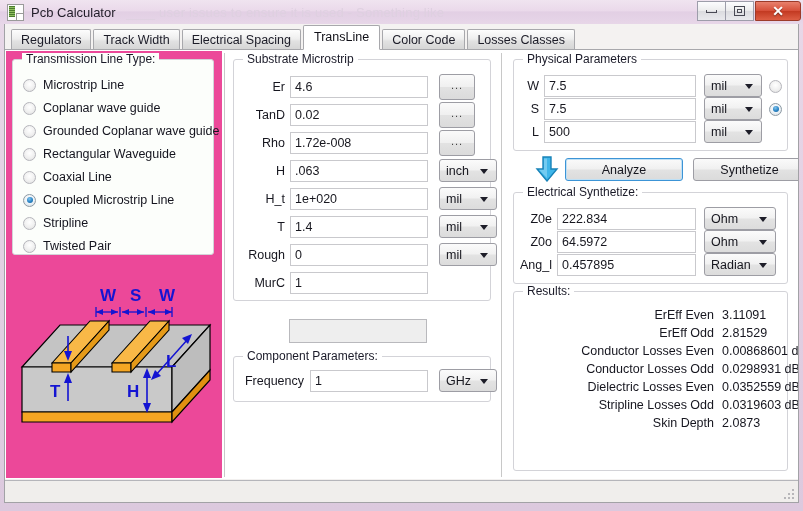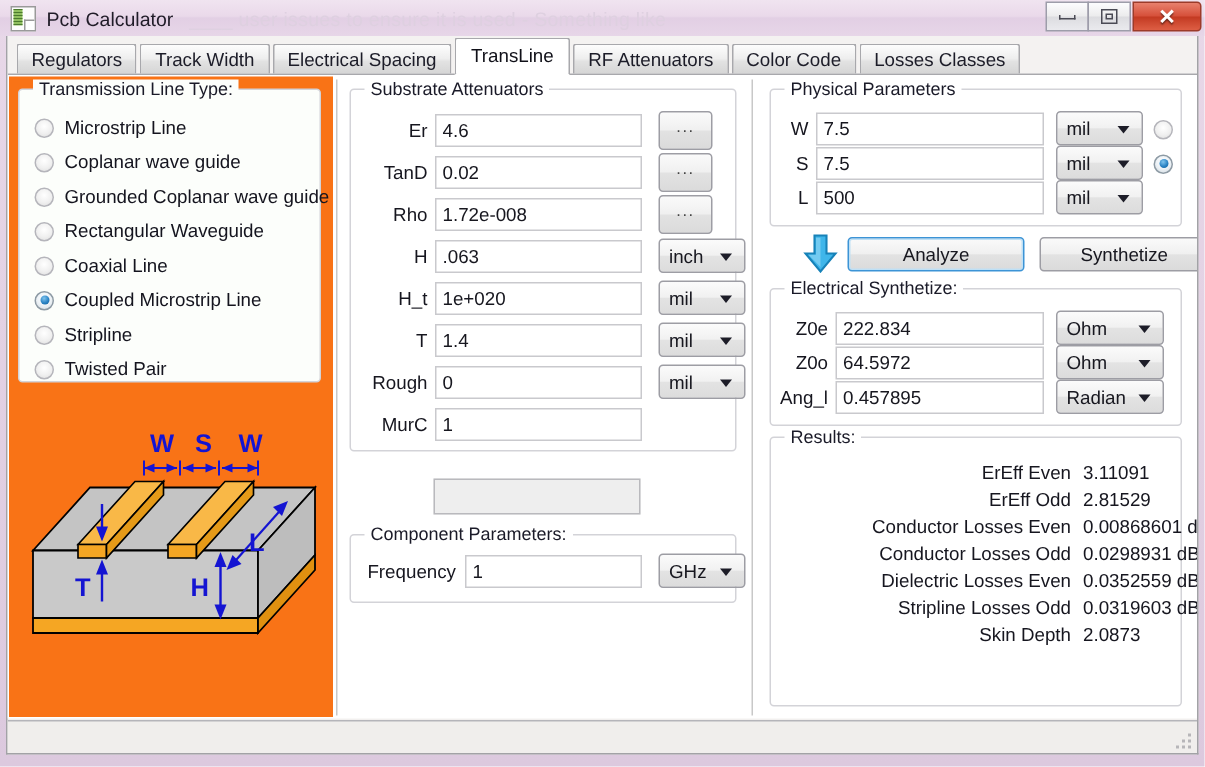--- a/index.html
+++ b/index.html
@@ -184,21 +184,21 @@
     background: #ffffff;
     border-top: 1px solid #a8a8ac;
     box-sizing: border-box;
   }
 
   
   #left-panel {
     position: absolute;
     left: 1px; top: 1px;
     width: 216px; height: 427px;
-    background: #f97316;
+    background: #ec4899;
   }
   #splitter1 {
     position: absolute;
     left: 219px; top: 3px;
     width: 1px; height: 424px;
     background: #c8c8c8;
   }
   #mid-panel {
     position: absolute;
     left: 222px; top: 1px;
@@ -413,21 +413,20 @@
     </div>
   </div>
 
   <div id="client">
 
     <div id="tabbar">
       <div class="tab">Regulators</div>
       <div class="tab">Track Width</div>
       <div class="tab">Electrical Spacing</div>
       <div class="tab active">TransLine</div>
-      <div class="tab">RF Attenuators</div>
       <div class="tab">Color Code</div>
       <div class="tab">Losses Classes</div>
     </div>
 
     <div id="page">
 
       <div id="left-panel">
 
         <div class="group on-left" style="left:6px; top:8px; width:202px; height:196px; background:#fcfefb;">
           <div class="group-title">Transmission Line Type:</div>
@@ -530,21 +529,21 @@
             <text x="152" y="88" font-family="Liberation Sans, sans-serif" font-size="17" font-weight="bold" fill="#1414d2">L</text>
           </svg>
         </div>
       </div>
 
       <div id="splitter1"></div>
 
       <div id="mid-panel">
 
         <div class="group on-white" style="left:6px; top:8px; width:258px; height:242px;">
-          <div class="group-title">Substrate Attenuators</div>
+          <div class="group-title">Substrate Microstrip</div>
 
           <div class="flabel" style="left:0px; top:20px; width:51px;">Er</div>
           <input class="tinput" style="left: 56px; top: 16px; width: 138px; height: 22px;" value="4.6">
           <div class="btn dots" style="left:205px; top:14px; width:36px; height:26px;">...</div>
 
           <div class="flabel" style="left:0px; top:48px; width:51px;">TanD</div>
           <input class="tinput" style="left: 56px; top: 44px; width: 138px; height: 22px;" value="0.02">
           <div class="btn dots" style="left:205px; top:42px; width:36px; height:26px;">...</div>
 
           <div class="flabel" style="left:0px; top:76px; width:51px;">Rho</div>

